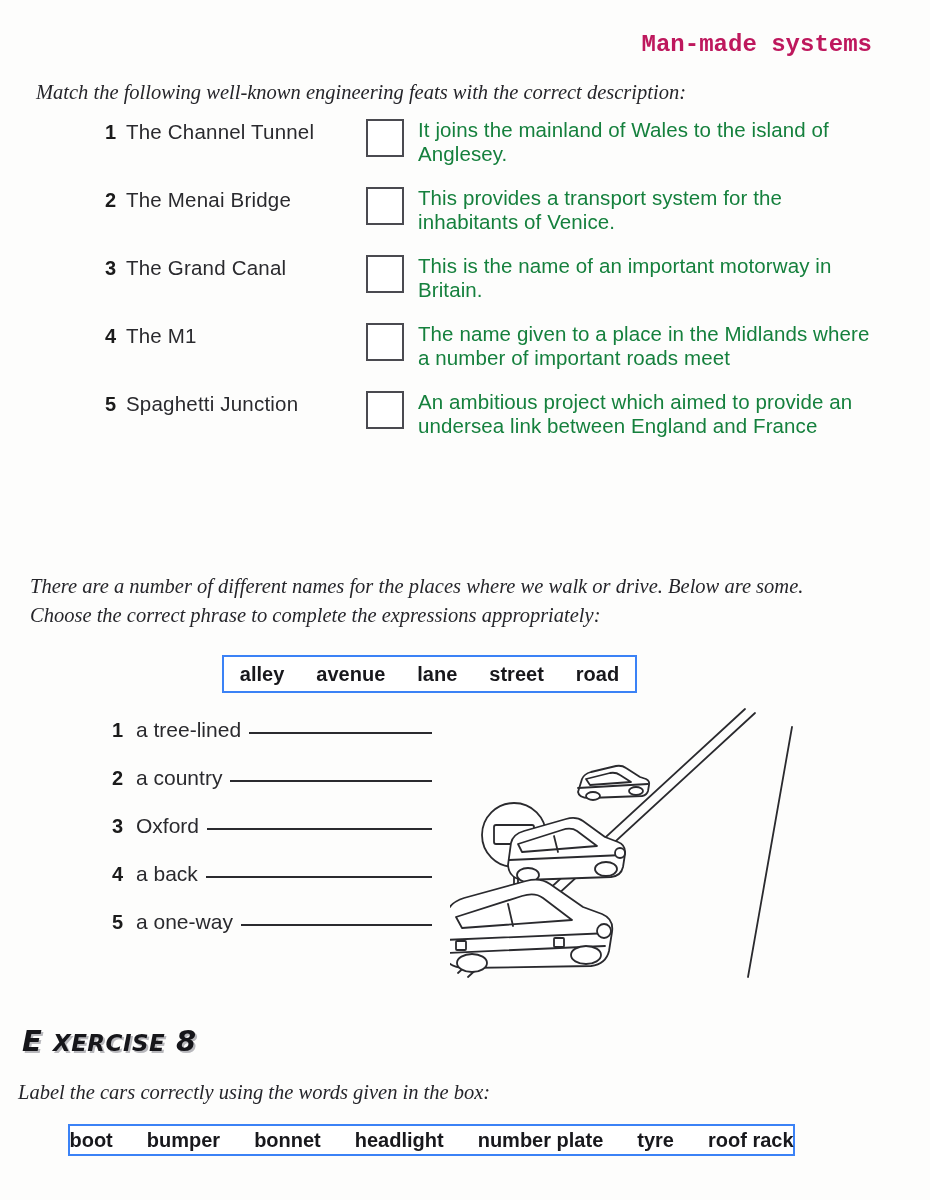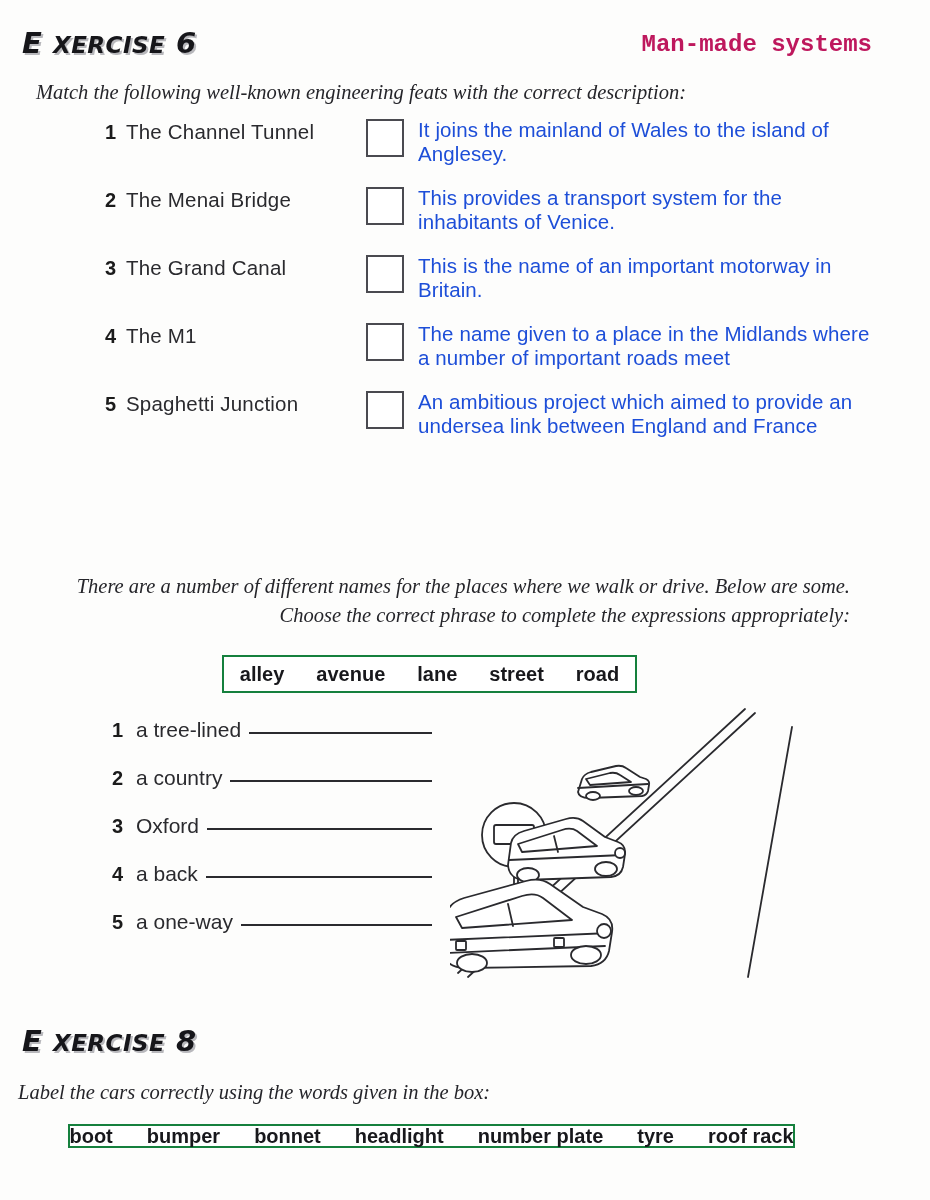--- a/index.html
+++ b/index.html
@@ -107,28 +107,28 @@
     border: 2px solid #4a4a50;
     background: #ffffff;
     flex: none;
     margin-top: 1px;
   }
   .match-right .desc {
     margin-left: 14px;
     font-size: 20.5px;
     line-height: 24px;
     letter-spacing: 0.1px;
-    color: #1d4ed8;
+    color: #15803d;
     max-width: 462px;
   }
 
   
   .wordbox {
     position: absolute;
-    border: 2px solid #15803d;
+    border: 2px solid #3b82f6;
     background: #ffffff;
     box-sizing: border-box;
     display: flex;
     align-items: center;
     justify-content: center;
   }
   .wordbox .inner {
     display: flex;
     align-items: center;
   }
@@ -144,21 +144,21 @@
     top: 655px;
     width: 415px;
     height: 38px;
   }
   #wordbox-ex7 span { margin: 0 16px; }
 
   #wordbox-ex8 {
     left: 68px;
     top: 1124px;
     width: 727px;
-    height: 24px;
+    height: 32px;
   }
   #wordbox-ex8 span { margin: 0 17px; }
 
   
   .blanks {
     position: absolute;
     left: 112px;
     top: 718px;
     width: 320px;
   }
@@ -197,26 +197,20 @@
   }
   #road-illustration svg {
     display: block;
   }
 </style>
 </head>
 <body>
 
 <div class="page">
 
-  <div class="ex-heading" id="h6" style="left:22px; top:26px;">
-    <span class="word">
-      <span class="first">E</span>
-    <span class="rest">XERCISE</span></span>
-    <span class="num">6</span>
-  </div>
 
   <div class="page-topic">Man-made systems</div>
 
   <div class="instruction" style="left:36px; top:78px; width:840px;">Match the following well-known engineering feats with the correct description:</div>
 
   <div class="match-left">
     <div class="row">
       <span class="idx">1</span>
       <span class="txt">The Channel Tunnel</span>
     </div>
@@ -255,21 +249,21 @@
       <span class="checkbox"></span>
       <span class="desc">The name given to a place in the Midlands where a number of important roads meet</span>
     </div>
     <div class="row">
       <span class="checkbox"></span>
       <span class="desc">An ambitious project which aimed to provide an undersea link between England and France</span>
     </div>
   </div>
 
 
-  <div class="instruction" style="left:30px; top:572px; width:820px;text-align:right;">There are a number of different names for the places where we walk or drive. Below are some. Choose the correct phrase to complete the expressions appropriately:</div>
+  <div class="instruction" style="left:30px; top:572px; width:820px;">There are a number of different names for the places where we walk or drive. Below are some. Choose the correct phrase to complete the expressions appropriately:</div>
 
   <div class="wordbox" id="wordbox-ex7">
     <div class="inner">
       <span>alley</span>
       <span>avenue</span>
       <span>lane</span>
       <span>street</span>
       <span>road</span>
     </div>
   </div>

